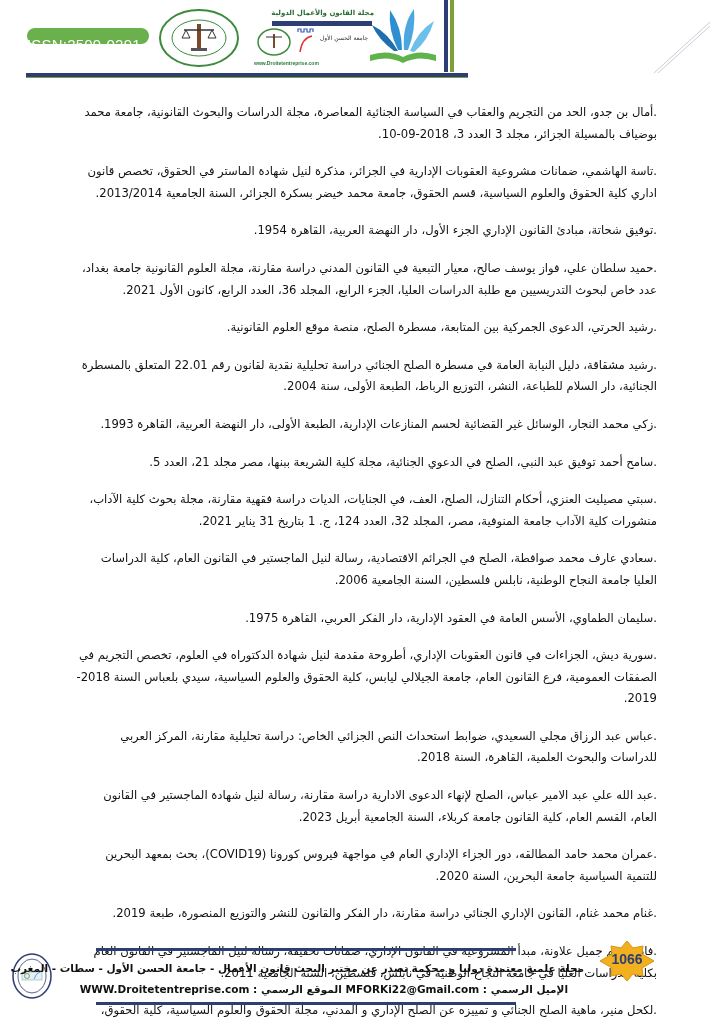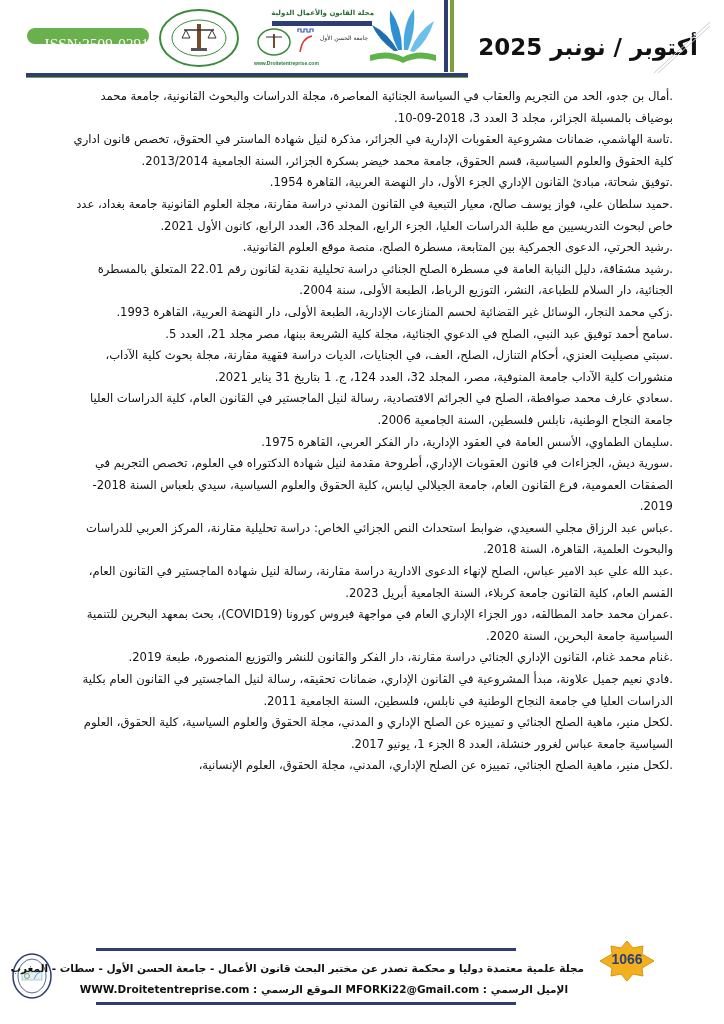--- a/index.html
+++ b/index.html
@@ -1,40 +1,40 @@
 <!DOCTYPE html>
 <html><head>
 <meta charset="utf-8">
 <style>
   html, body { margin: 0; padding: 0; background: #ffffff; }
   body { width: 724px; height: 1024px; position: relative; overflow: hidden; font-family: "DejaVu Sans", sans-serif; color: #111; }
 
   
   .header { position: absolute; left: 0; top: 0; width: 724px; height: 80px; }
-  .issn { position: absolute; left: 27px; top: 28px; width: 122px; height: 16px; background: #6ab04c; border-radius: 17px; color: #fff; font-family: Liberation Serif, serif; font-size: 15px; line-height: 33px; text-align: right; letter-spacing: 0.2px; }
+  .issn { position: absolute; left: 27px; top: 28px; width: 122px; height: 16px; background: #6ab04c; border-radius: 17px; color: #fff; font-family: Liberation Sans, sans-serif; font-size: 15px; line-height: 33px; text-align: left; letter-spacing: 0.2px; }
   .logo-lab { position: absolute; left: 158px; top: 8px; width: 82px; height: 60px; }
   .journal-banner { position: absolute; left: 252px; top: 4px; width: 162px; height: 68px; }
   .banner-title { position: absolute; right: 40px; top: 5px; font-size: 7px; color: #2a6b33; font-weight: bold; direction: rtl; white-space: nowrap; margin-left: 40px; }
   .banner-strip { position: absolute; left: 20px; top: 17px; width: 100px; height: 5px; background: #2d3e74; }
   .banner-url { position: absolute; left: 2px; top: 56px; font-size: 5px; color: #2a7a3a; font-weight: bold; font-family: "Liberation Sans", sans-serif; }
   .mini-seal { position: absolute; left: 5px; top: 24px; width: 34px; height: 28px; }
   .univ-text { position: absolute; left: 68px; top: 30px; font-size: 6px; color: #333; direction: rtl; }
   .book-logo { position: absolute; left: 368px; top: 5px; width: 70px; height: 65px; }
   .vbar1 { position: absolute; left: 444px; top: 0; width: 4px; height: 72px; background: #2d3e74; }
   .vbar2 { position: absolute; left: 450px; top: 0; width: 4px; height: 72px; background: #7ca03a; }
   .issue-line { position: absolute; right: 26px; top: 3px; direction: rtl; font-family: "DejaVu Sans", sans-serif; font-weight: bold; font-size: 18px; color: #3aa7d8; white-space: nowrap; }
   .issue-num { color: #f0a800; }
   .date-line { position: absolute; right: 26px; top: 34px; direction: rtl; font-family: "DejaVu Sans", sans-serif; font-weight: bold; font-size: 23px; color: #111; white-space: nowrap; }
   .diag { position: absolute; left: 652px; top: 20px; width: 60px; height: 55px; }
   .header-rule { position: absolute; left: 26px; top: 73px; width: 442px; height: 4px; background: #2d3e74; }
   .header-rule2 { position: absolute; left: 26px; top: 77px; width: 442px; height: 1px; background: #7ca03a; }
 
   
   .refs { position: absolute; left: 60px; top: 86px; width: 613px; direction: rtl; text-align: right; font-family: "DejaVu Sans", sans-serif; font-size: 11.6px; line-height: 21.6px; color: #111; }
-  .ref { margin: 0; padding: 0; }
+  .ref { margin: 16px; padding: 0; }
 
   
   .footer-rule-top { position: absolute; left: 96px; top: 948px; width: 420px; height: 3px; background: #2d3e74; }
   .footer-rule-bot { position: absolute; left: 96px; top: 1002px; width: 420px; height: 3px; background: #2d3e74; }
   .footer-line1 { position: absolute; left: 104px; top: 962px; width: 480px; direction: rtl; text-align: right; font-size: 10.5px; font-weight: bold; color: #111; white-space: nowrap; }
   .footer-line2 { position: absolute; left: 96px; top: 983px; width: 460px; direction: rtl; text-align: center; font-size: 10.5px; font-weight: bold; color: #111; white-space: nowrap; padding-left: 12px; }
   .page-badge { position: absolute; left: 598px; top: 940px; width: 58px; height: 42px; }
   .page-num { position: absolute; left: 598px; top: 951px; width: 58px; text-align: center; font-family: "Liberation Sans", sans-serif; font-weight: bold; font-size: 14px; color: #2d3e74; }
   .footer-seal { position: absolute; left: 12px; top: 953px; width: 40px; height: 46px; }
 </style>
@@ -74,21 +74,20 @@
     <path d="M30 45 Q20 25 22 5 Q34 22 34 45 Z" fill="#2d8fd0"></path>
     <path d="M36 45 Q34 20 46 4 Q48 25 40 45 Z" fill="#4aa7e0"></path>
     <path d="M42 46 Q50 26 66 16 Q60 36 46 47 Z" fill="#6cc0ea"></path>
     <path d="M26 46 Q10 34 4 20 Q20 28 30 46 Z" fill="#1f6fb0"></path>
     <path d="M2 50 Q20 44 35 52 Q50 44 68 50 L68 56 Q50 50 35 58 Q20 50 2 56 Z" fill="#5fb34a"></path>
   </svg>
 
   <div class="vbar1"></div>
   <div class="vbar2"></div>
 
-  <div class="date-line">أكتوبر / نونبر 2025</div>
 
   <svg class="diag" viewBox="0 0 60 55">
     <line x1="2" y1="53" x2="58" y2="2" stroke="#c9cdd6" stroke-width="1"></line>
     <line x1="6" y1="53" x2="58" y2="6" stroke="#c9cdd6" stroke-width="1"></line>
   </svg>
 
   <div class="header-rule"></div>
   <div class="header-rule2"></div>
 </div>
 

